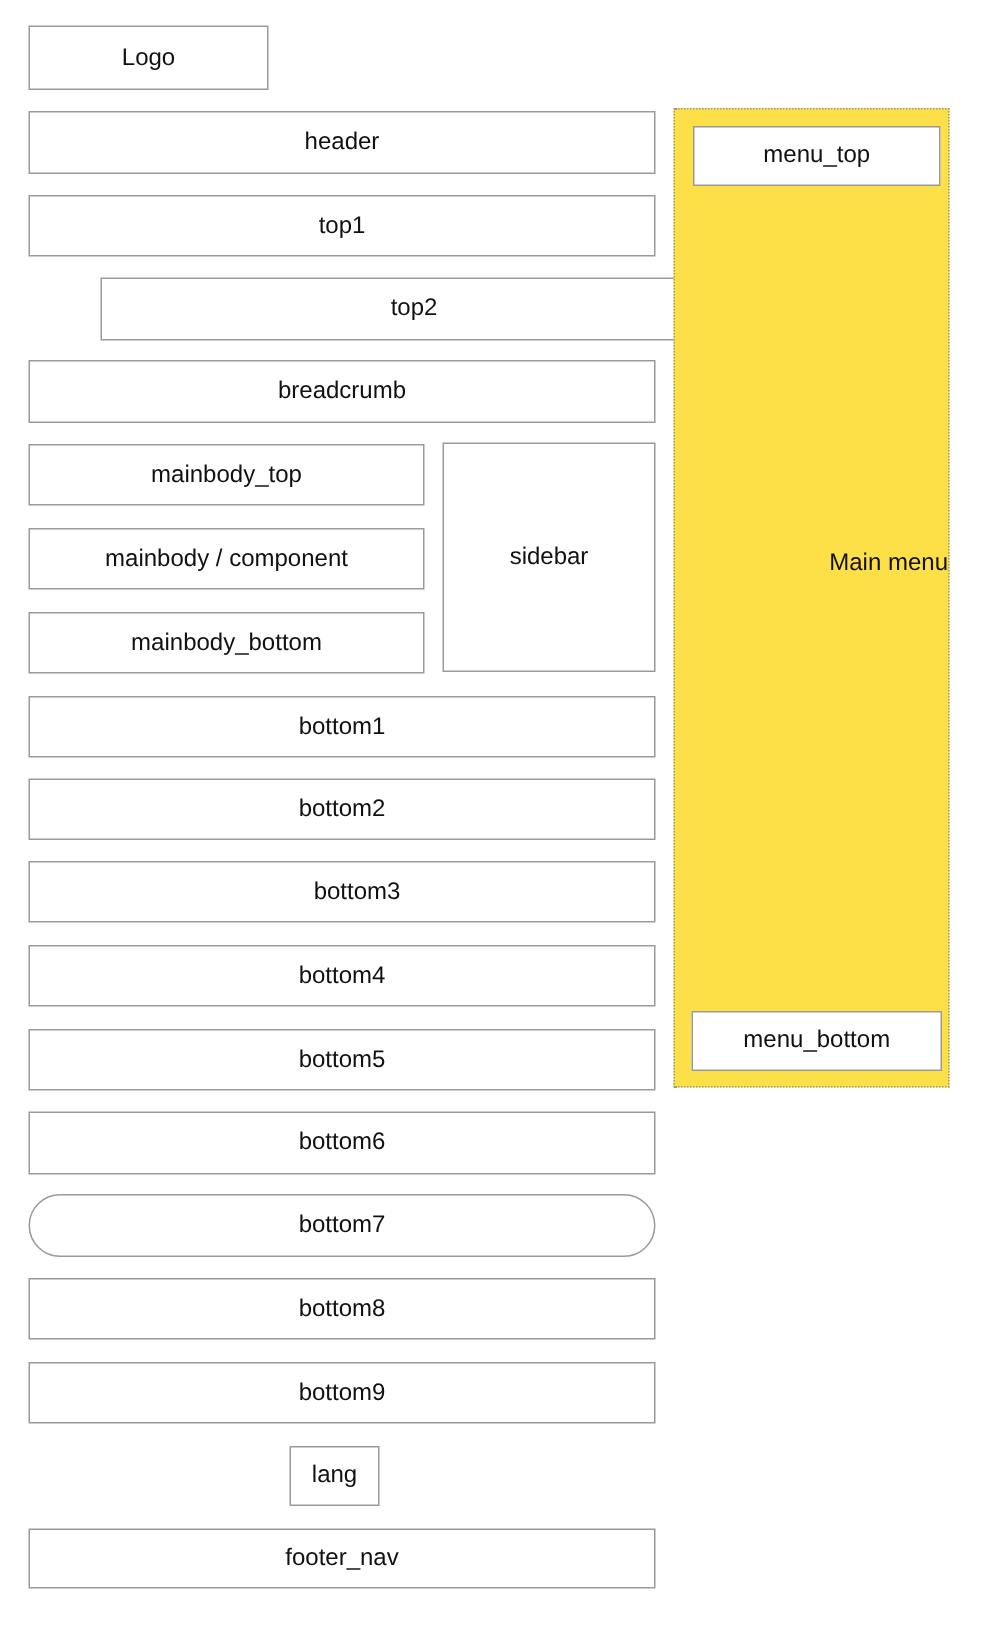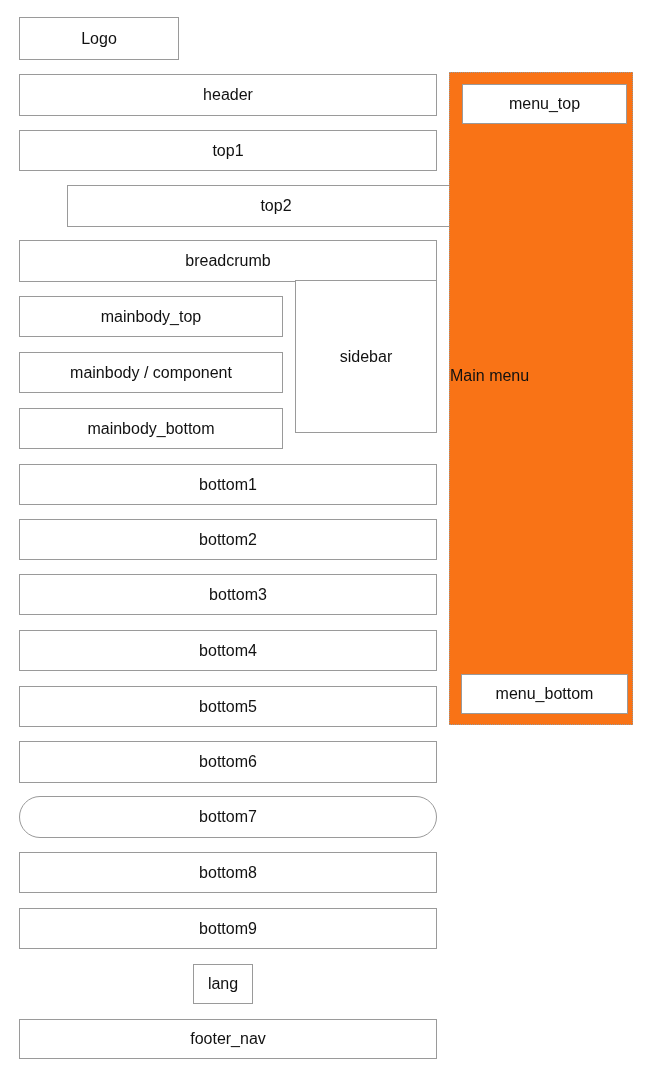--- a/index.html
+++ b/index.html
@@ -25,39 +25,39 @@
     align-items: center;
     justify-content: center;
     text-align: center;
     box-sizing: border-box;
     white-space: nowrap;
   }
   .panel {
     position: absolute;
     border: 1px dotted #999999;
     box-sizing: border-box;
-    background: #f97316;
+    background: #fde047;
   }
   .panel-label {
     position: absolute;
     left: 0;
     right: 0;
-    text-align: left;
+    text-align: right;
   }
 
   
   .b-logo            { left: 19px;  top: 17px;   width: 160px; height: 43px; }
   .b-header          { left: 19px;  top: 74px;   width: 418px; height: 42px; }
   .b-top1            { left: 19px;  top: 130px;  width: 418px; height: 41px; }
   .b-top2            { left: 19px;  top: 185px;  width: 418px; height: 42px; margin-left: 48px; }
   .b-breadcrumb      { left: 19px;  top: 240px;  width: 418px; height: 42px; }
   .b-mainbody-top    { left: 19px;  top: 296px;  width: 264px; height: 41px; }
   .b-mainbody        { left: 19px;  top: 352px;  width: 264px; height: 41px; }
   .b-mainbody-bottom { left: 19px;  top: 408px;  width: 264px; height: 41px; }
-  .b-sidebar         { left: 295px; top: 280px;  width: 142px; height: 153px; }
+  .b-sidebar         { left: 295px; top: 295px;  width: 142px; height: 153px; }
   .b-bottom1         { left: 19px;  top: 464px;  width: 418px; height: 41px; }
   .b-bottom2         { left: 19px;  top: 519px;  width: 418px; height: 41px; }
   .b-bottom3         { left: 19px;  top: 574px;  width: 418px; height: 41px; padding-left: 20px; }
   .b-bottom4         { left: 19px;  top: 630px;  width: 418px; height: 41px; }
   .b-bottom5         { left: 19px;  top: 686px;  width: 418px; height: 41px; }
   .b-bottom6         { left: 19px;  top: 741px;  width: 418px; height: 42px; }
   .b-bottom7         { left: 19px;  top: 796px;  width: 418px; height: 42px; border-radius: 21px; }
   .b-bottom8         { left: 19px;  top: 852px;  width: 418px; height: 41px; }
   .b-bottom9         { left: 19px;  top: 908px;  width: 418px; height: 41px; }
   .b-lang            { left: 193px; top: 964px;  width: 60px;  height: 40px; }

